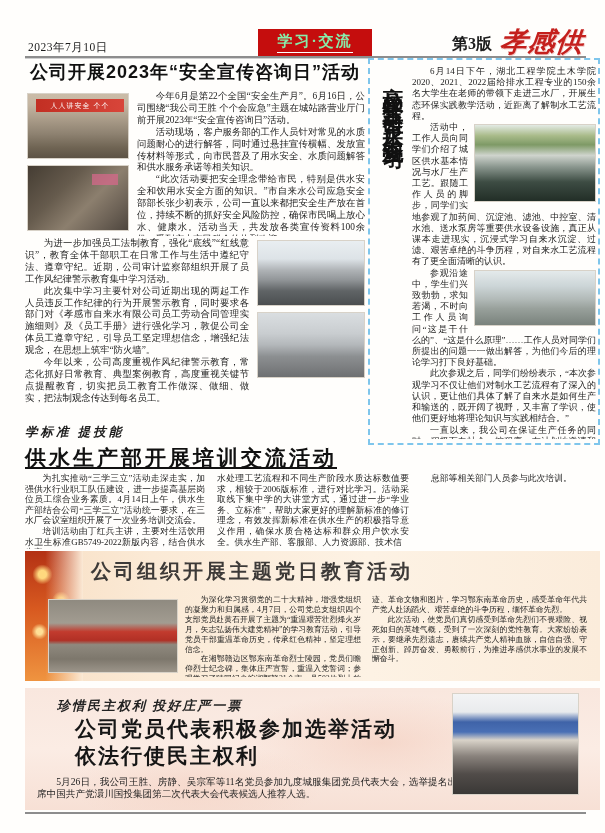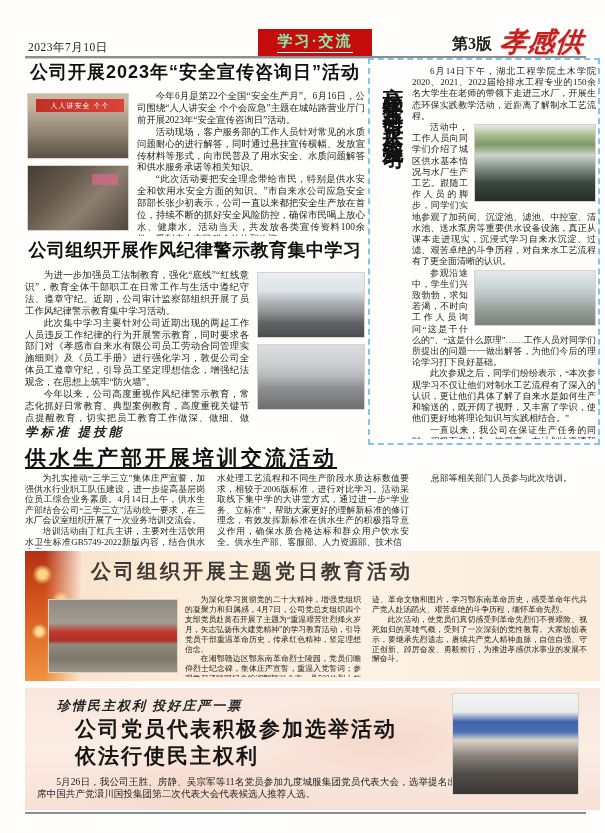--- a/index.html
+++ b/index.html
@@ -138,46 +138,45 @@
 
   <div class="abs art1">
     <h1>公司开展2023年“安全宣传咨询日”活动</h1>
     <div class="body">
       <span class="stack-left">
         <span class="ph ph-a1a">
           <span class="banner">人人讲安全 个个</span>
         </span>
         <span class="ph ph-a1b"></span>
       </span>
-      <p class="ind">今年6月是第22个全国“安全生产月”。6月16日，公司围绕“人人讲安全 个个会应急”主题在城站路营业厅门前开展2023年“安全宣传咨询日”活动。</p>
+      <p class="ind">今年6月是第22个全国“安全生产月”。6月16日，公司围绕“我公司王胜 个个会应急”主题在城站路营业厅门前开展2023年“安全宣传咨询日”活动。</p>
       <p class="ind">活动现场，客户服务部的工作人员针对常见的水质问题耐心的进行解答，同时通过悬挂宣传横幅、发放宣传材料等形式，向市民普及了用水安全、水质问题解答和供水服务承诺等相关知识。</p>
       <p class="ind">“此次活动要把安全理念带给市民，特别是供水安全和饮用水安全方面的知识。”市自来水公司应急安全部部长张少初表示，公司一直以来都把安全生产放在首位，持续不断的抓好安全风险防控，确保市民喝上放心水、健康水。活动当天，共发放各类宣传资料100余份，受到广大市民群众的热烈欢迎。</p>
     </div>
   </div>
 
   <div class="abs art2">
-    <h2>公司组织开展作风纪律警示教育集中学习</h2>
     <div class="body">
       <span class="stack-right">
         <span class="ph ph-a2a"></span>
         <span class="ph ph-a2b"></span>
       </span>
       <p class="ind">为进一步加强员工法制教育，强化“底线”“红线意识”，教育全体干部职工在日常工作与生活中遵纪守法、遵章守纪。近期，公司审计监察部组织开展了员工作风纪律警示教育集中学习活动。</p>
       <p class="ind">此次集中学习主要针对公司近期出现的两起工作人员违反工作纪律的行为开展警示教育，同时要求各部门对《孝感市自来水有限公司员工劳动合同管理实施细则》及《员工手册》进行强化学习，敦促公司全体员工遵章守纪，引导员工坚定理想信念，增强纪法观念，在思想上筑牢“防火墙”。</p>
       <p class="ind">今年以来，公司高度重视作风纪律警示教育，常态化抓好日常教育、典型案例教育，高度重视关键节点提醒教育，切实把员工教育工作做深、做细、做实，把法制观念传达到每名员工。</p>
     </div>
   </div>
 
   <div class="abs art3-head">
     <div class="kicker">学标准 提技能</div>
     <h2>供水生产部开展培训交流活动</h2>
   </div>
   <div class="abs art3-cols">
     <div class="col col-t1">
-      <p class="ind">为扎实推动“三学三立”集体庄严宣誓，加强供水行业职工队伍建设，进一步提高基层岗位员工综合业务素质。4月14日上午，供水生产部结合公司“三学三立”活动统一要求，在三水厂会议室组织开展了一次业务培训交流会。</p>
+      <p class="ind">为扎实推动“三学三立”活动走深走实，加强供水行业职工队伍建设，进一步提高基层岗位员工综合业务素质。4月14日上午，供水生产部结合公司“三学三立”活动统一要求，在三水厂会议室组织开展了一次业务培训交流会。</p>
       <p class="ind">培训活动由丁红兵主讲，主要对生活饮用水卫生标准GB5749-2022新版内容，结合供水生产</p>
     </div>
     <div class="col col-t2">
       <p>水处理工艺流程和不同生产阶段水质达标数值要求，相较于2006版标准，进行对比学习。活动采取线下集中学的大讲堂方式，通过进一步“学业务、立标准”，帮助大家更好的理解新标准的修订理念，有效发挥新标准在供水生产的积极指导意义作用，确保水质合格达标和群众用户饮水安全。供水生产部、客服部、人力资源部、技术信</p>
     </div>
     <div class="col col-t3">
       <p>息部等相关部门人员参与此次培训。</p>
     </div>
   </div>
 

